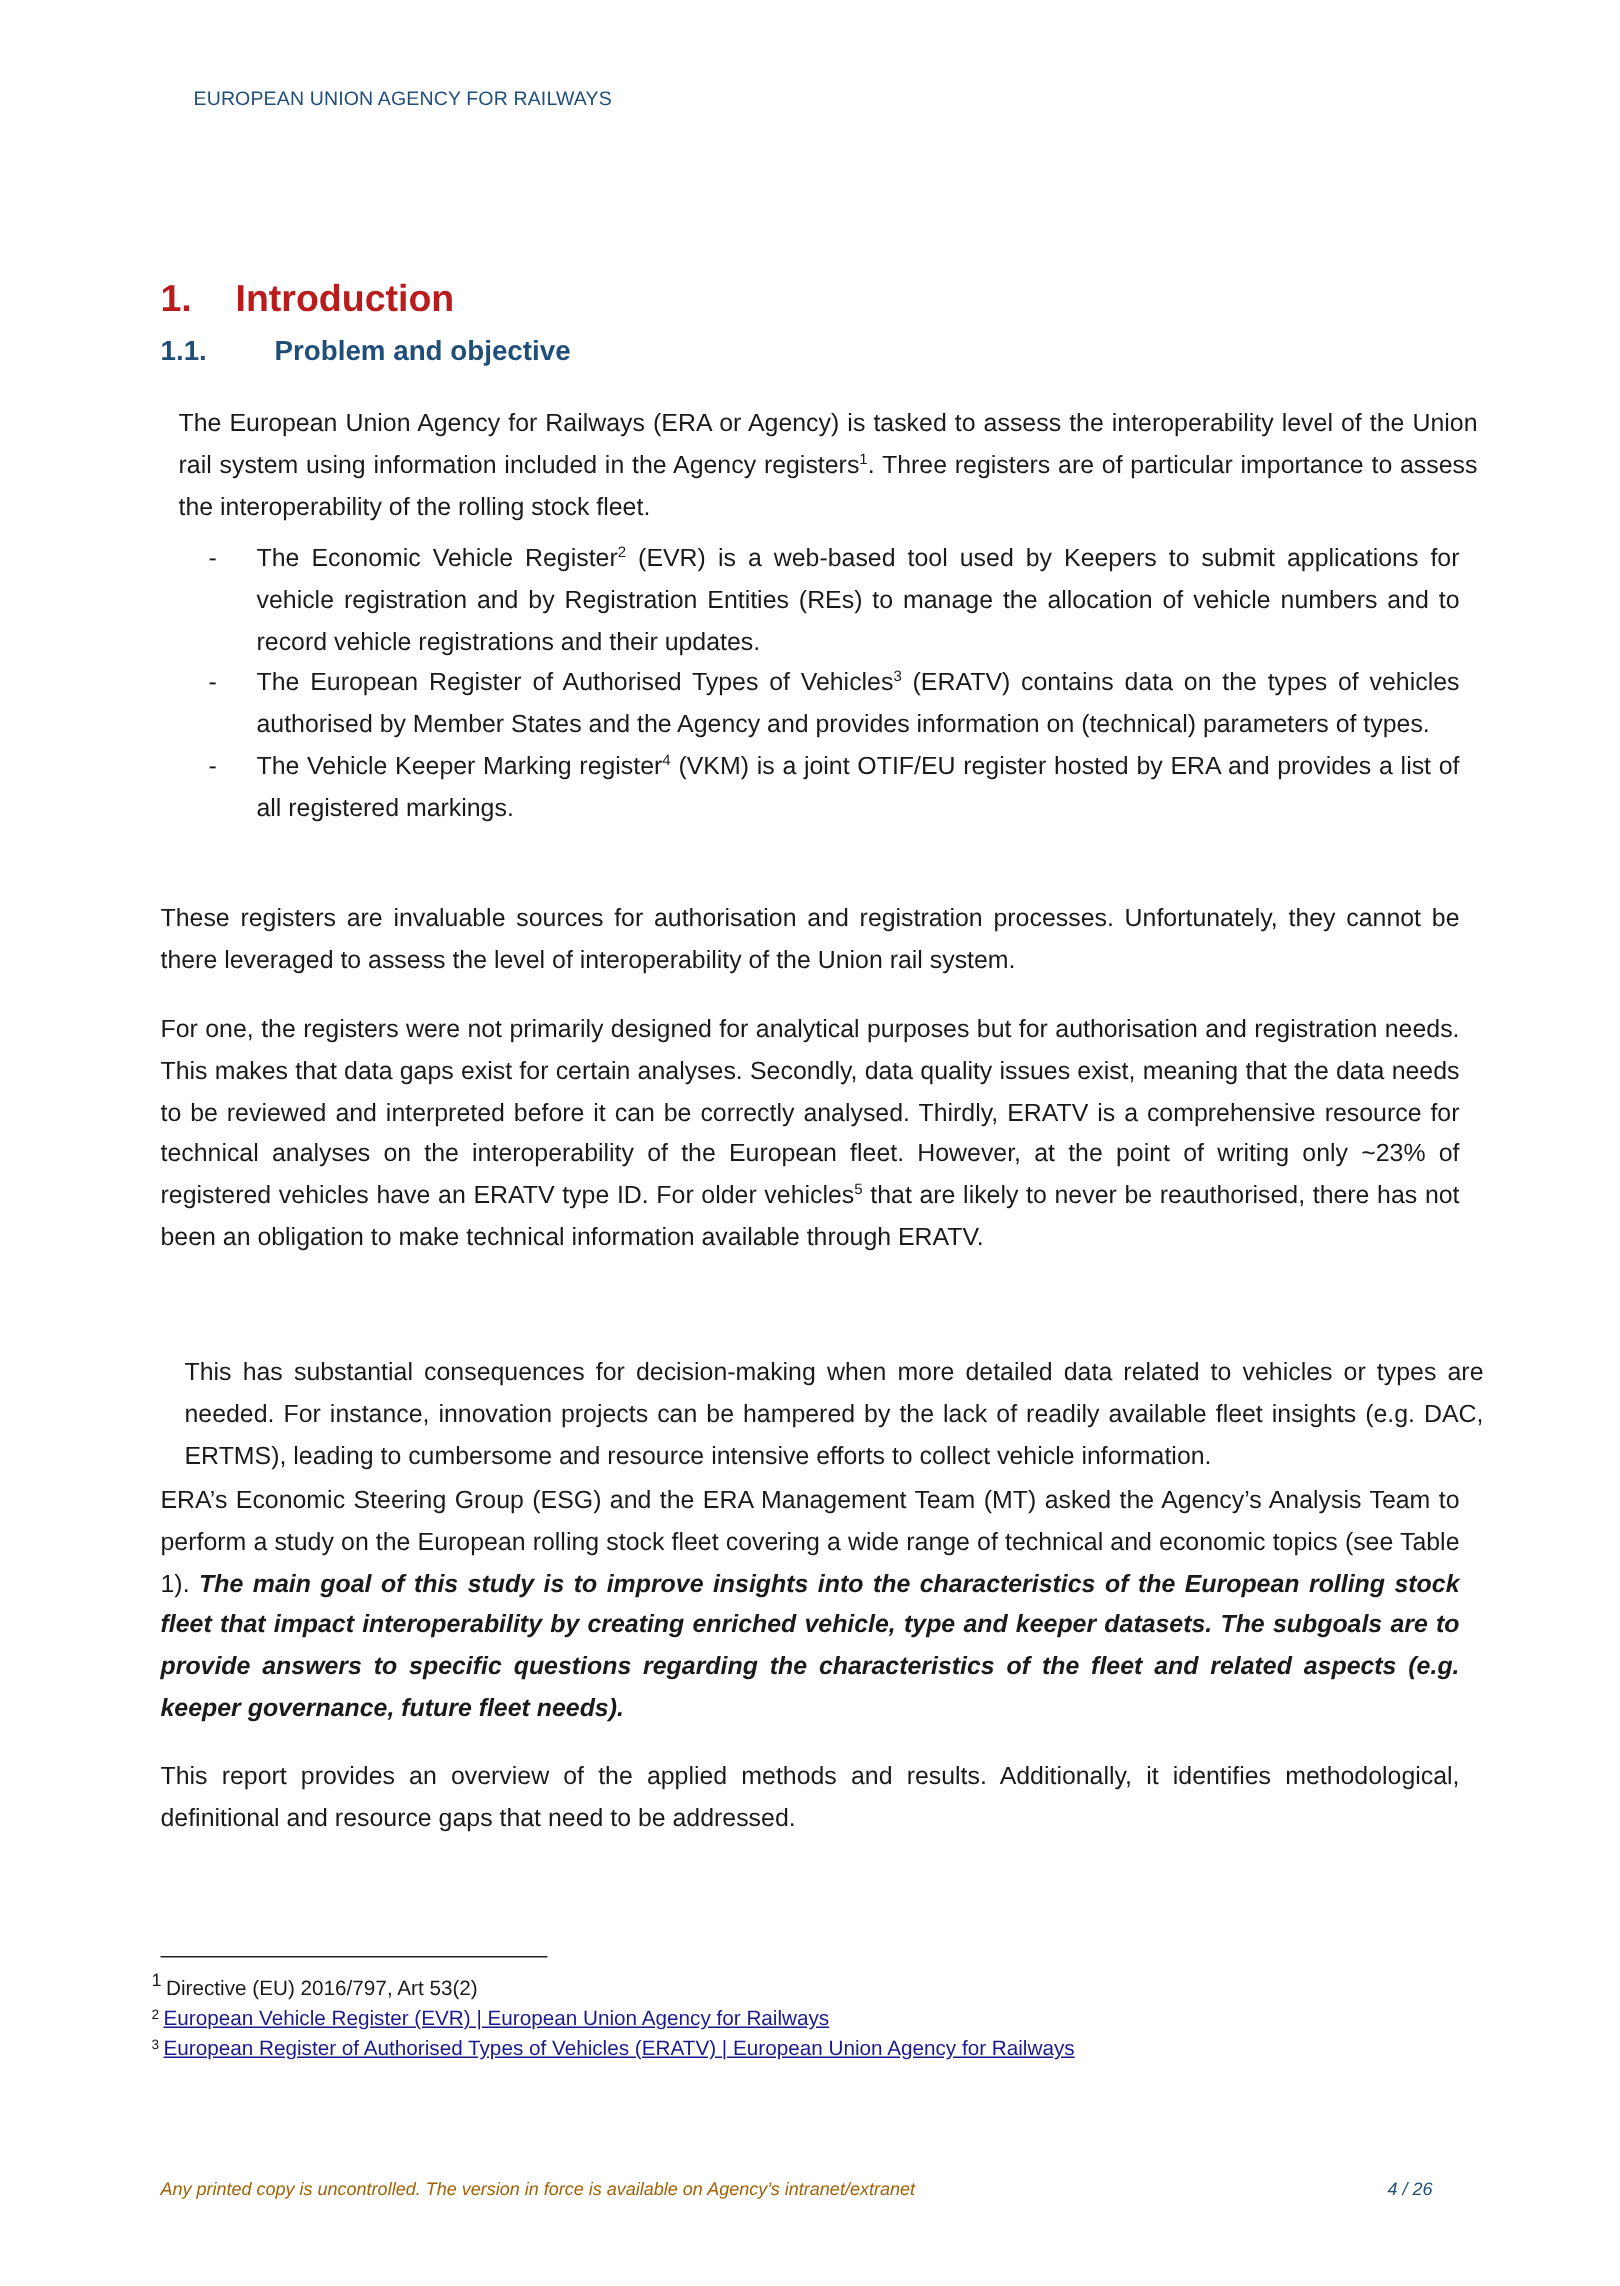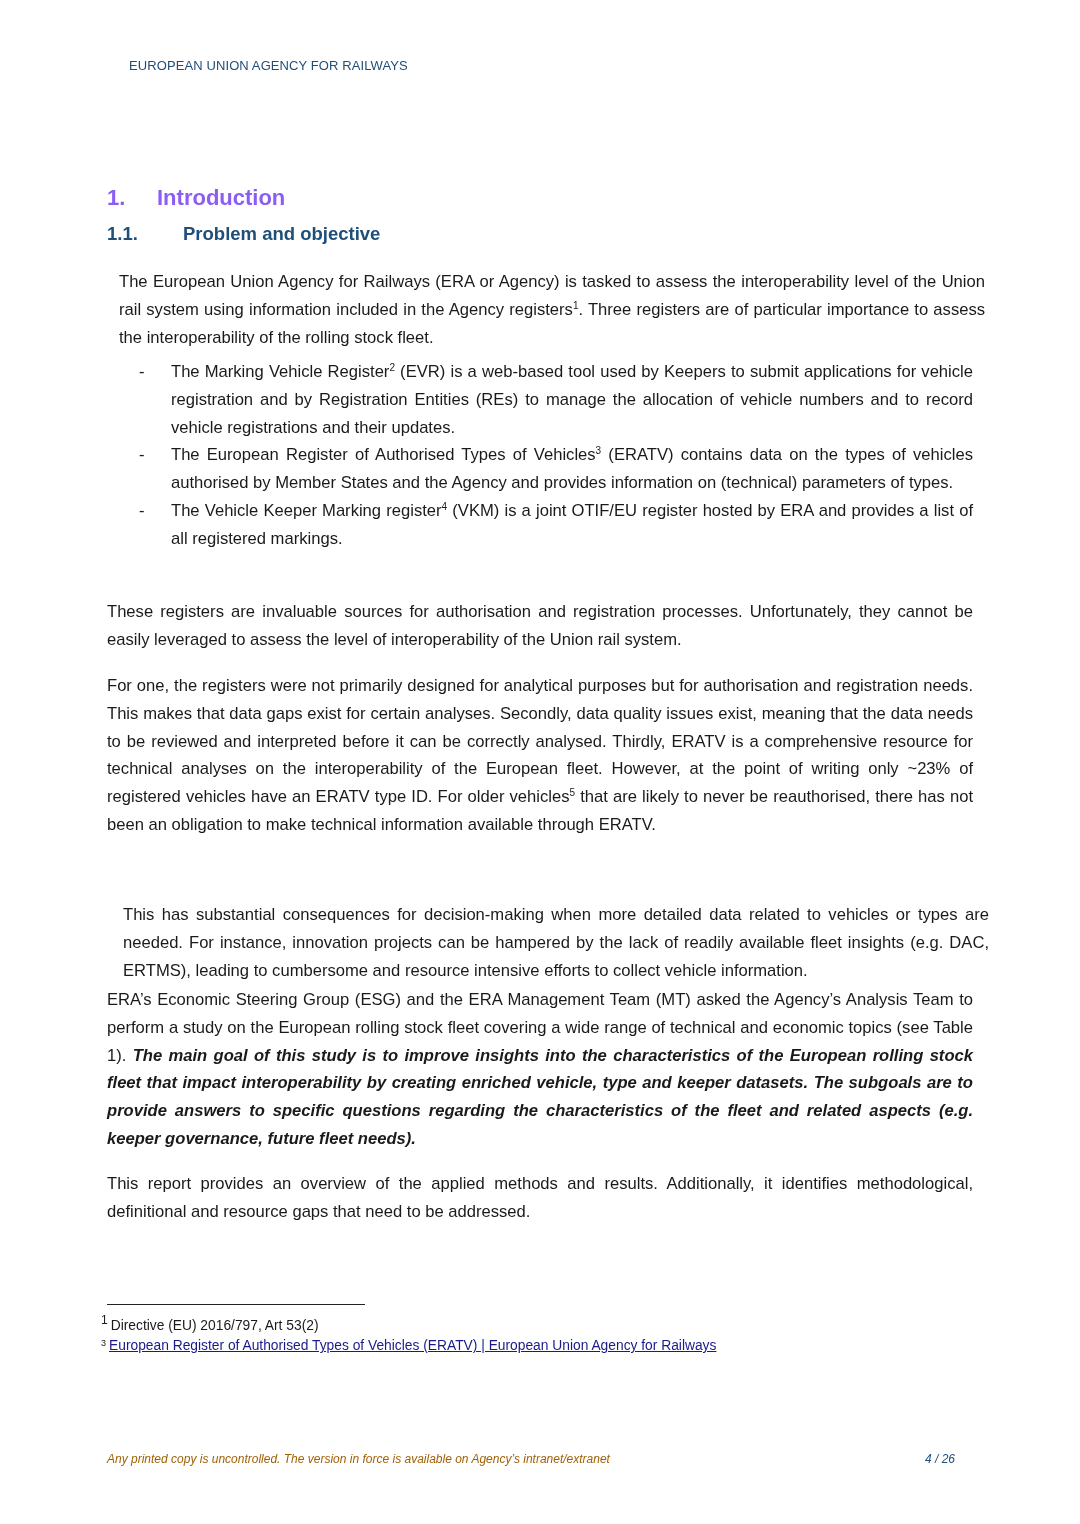--- a/index.html
+++ b/index.html
@@ -6,21 +6,21 @@
   body {
     width: 1080px; height: 1524px; position: relative; overflow: hidden;
     font-family: "Liberation Sans", sans-serif; color: #1a1a1a;
   }
   .header {
     position: absolute; left: 107px; top: 58px;
     font-size: 13px; color: #1f4e79; letter-spacing: 0.1px; margin-left: 22px;
   }
   .h1 {
     position: absolute; left: 107px; top: 185px;
-    font-size: 22px; font-weight: bold; color: #8b5cf6;
+    font-size: 25px; font-weight: bold; color: #b91c1c;
   }
   .h1 .num { display: inline-block; width: 50px; }
   .h2 {
     position: absolute; left: 107px; top: 223px;
     font-size: 18.5px; font-weight: bold; color: #1f4e79;
   }
   .h2 .num { display: inline-block; width: 76px; }
   .body-text {
     position: absolute; left: 107px; width: 866px;
     font-size: 16.6px; line-height: 27.8px; text-align: justify;
@@ -66,36 +66,37 @@
   <span class="num">1.</span><span>Introduction</span>
 </div>
 
 <div class="h2">
   <span class="num">1.1.</span><span>Problem and objective</span>
 </div>
 
 <p class="body-text" style="top:256px;margin:12px;"><span>The European Union Agency for Railways (ERA or Agency) is tasked to assess the interoperability level of the Union rail system using information included in the Agency registers</span><sup>1</sup><span>. Three registers are of particular importance to assess the interoperability of the rolling stock fleet.</span></p>
 
 <ul class="bullets">
-  <li><span class="dash">-</span><span>The Marking Vehicle Register</span><sup>2</sup><span> (EVR) is a web-based tool used by Keepers to submit applications for vehicle registration and by Registration Entities (REs) to manage the allocation of vehicle numbers and to record vehicle registrations and their updates.</span></li>
+  <li><span class="dash">-</span><span>The Economic Vehicle Register</span><sup>2</sup><span> (EVR) is a web-based tool used by Keepers to submit applications for vehicle registration and by Registration Entities (REs) to manage the allocation of vehicle numbers and to record vehicle registrations and their updates.</span></li>
   <li><span class="dash">-</span><span>The European Register of Authorised Types of Vehicles</span><sup>3</sup><span> (ERATV) contains data on the types of vehicles authorised by Member States and the Agency and provides information on (technical) parameters of types.</span></li>
   <li><span class="dash">-</span><span>The Vehicle Keeper Marking register</span><sup>4</sup><span> (VKM) is a joint OTIF/EU register hosted by ERA and provides a list of all registered markings.</span></li>
 </ul>
 
-<p class="body-text" style="top:598px;margin:0;">These registers are invaluable sources for authorisation and registration processes. Unfortunately, they cannot be easily leveraged to assess the level of interoperability of the Union rail system.</p>
+<p class="body-text" style="top:598px;margin:0;">These registers are invaluable sources for authorisation and registration processes. Unfortunately, they cannot be there leveraged to assess the level of interoperability of the Union rail system.</p>
 
 <p class="body-text" style="top:672px;margin:0;"><span>For one, the registers were not primarily designed for analytical purposes but for authorisation and registration needs. This makes that data gaps exist for certain analyses. Secondly, data quality issues exist, meaning that the data needs to be reviewed and interpreted before it can be correctly analysed. Thirdly, ERATV is a comprehensive resource for technical analyses on the interoperability of the European fleet. However, at the point of writing only ~23% of registered vehicles have an ERATV type ID. For older vehicles</span><sup>5</sup><span> that are likely to never be reauthorised, there has not been an obligation to make technical information available through ERATV.</span></p>
 
 <p class="body-text" style="top:885px;margin:16px;">This has substantial consequences for decision-making when more detailed data related to vehicles or types are needed. For instance, innovation projects can be hampered by the lack of readily available fleet insights (e.g. DAC, ERTMS), leading to cumbersome and resource intensive efforts to collect vehicle information.</p>
 
 <p class="body-text" style="top:986px;margin:0;"><span>ERA’s Economic Steering Group (ESG) and the ERA Management Team (MT) asked the Agency’s Analysis Team to perform a study on the European rolling stock fleet covering a wide range of technical and economic topics (see Table 1). </span><span class="bi">The main goal of this study is to improve insights into the characteristics of the European rolling stock fleet that impact interoperability by creating enriched vehicle, type and keeper datasets. The subgoals are to provide answers to specific questions regarding the characteristics of the fleet and related aspects (e.g. keeper governance, future fleet needs).</span></p>
 
 <p class="body-text" style="top:1170px;margin:0;">This report provides an overview of the applied methods and results. Additionally, it identifies methodological, definitional and resource gaps that need to be addressed.</p>
 
 <div class="fn-rule"></div>
 
 <div class="footnotes">
   <div><sup class="big">1</sup><span>Directive (EU) 2016/797, Art 53(2)</span></div>
+  <div><sup>2</sup><a>European Vehicle Register (EVR) | European Union Agency for Railways</a></div>
   <div><sup>3</sup><a>European Register of Authorised Types of Vehicles (ERATV) | European Union Agency for Railways</a></div>
 </div>
 
 <div class="footer-note">Any printed copy is uncontrolled. The version in force is available on Agency’s intranet/extranet</div>
 <div class="page-num">4 / 26</div>
 
 </body></html>

